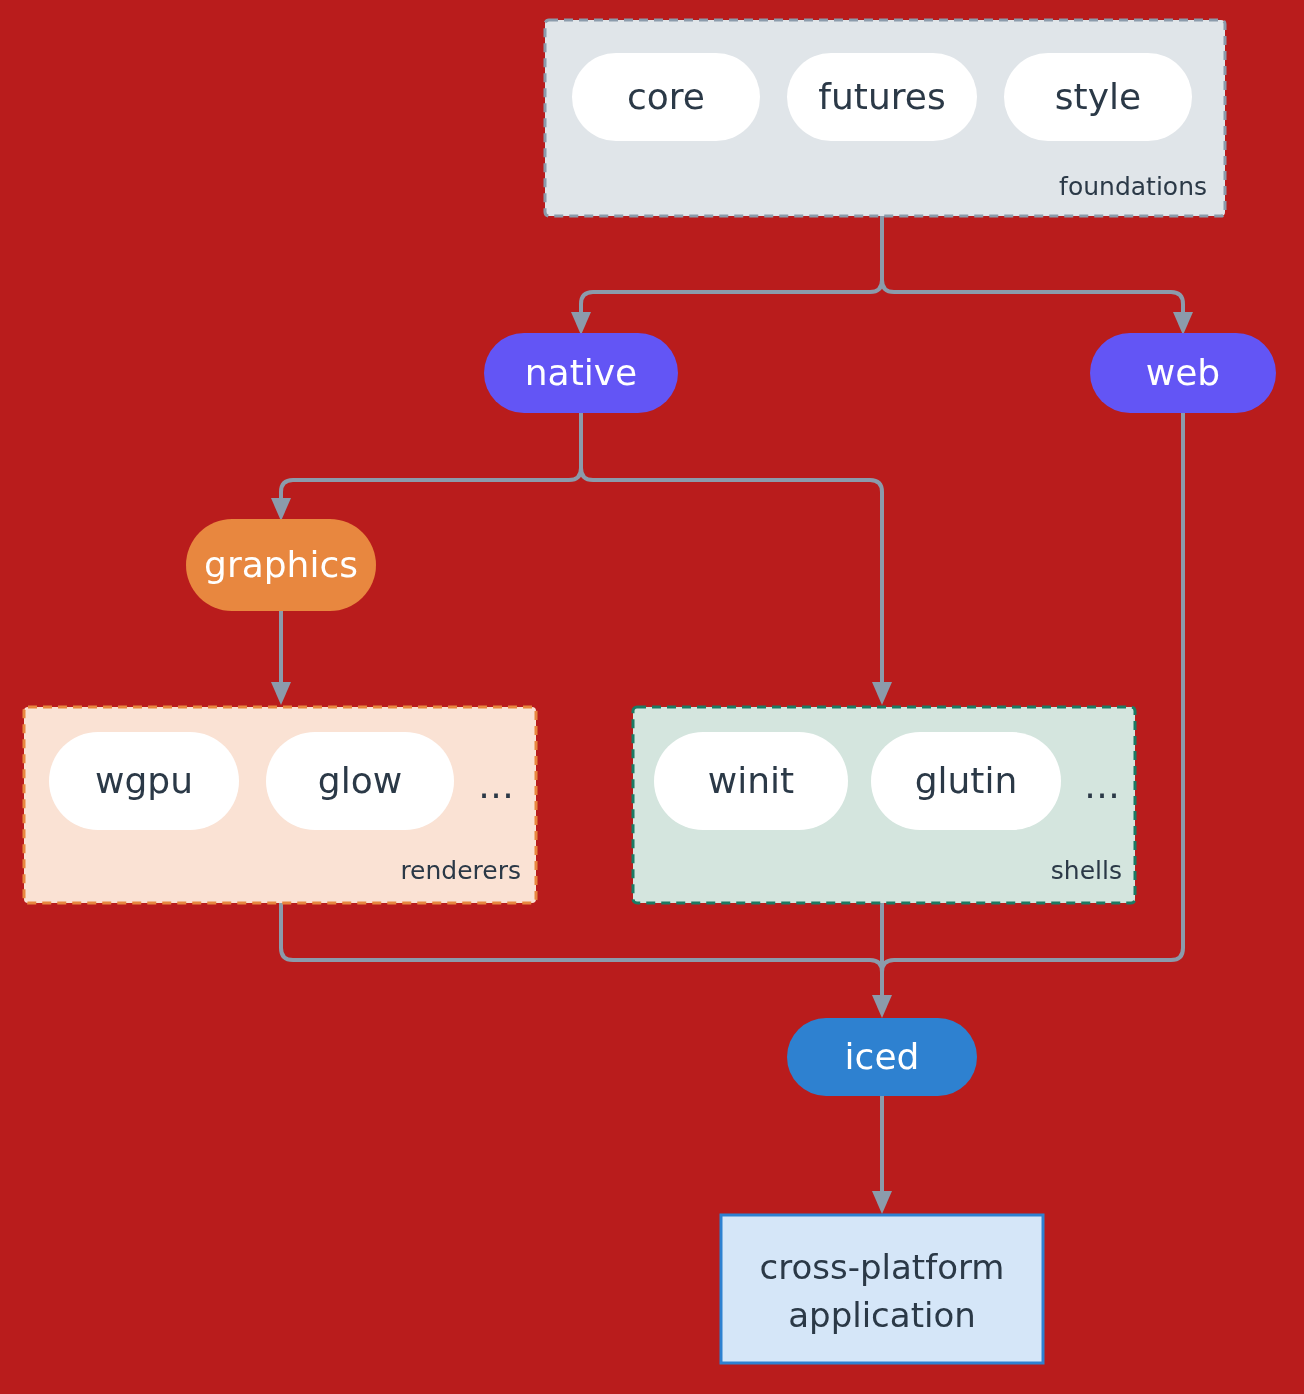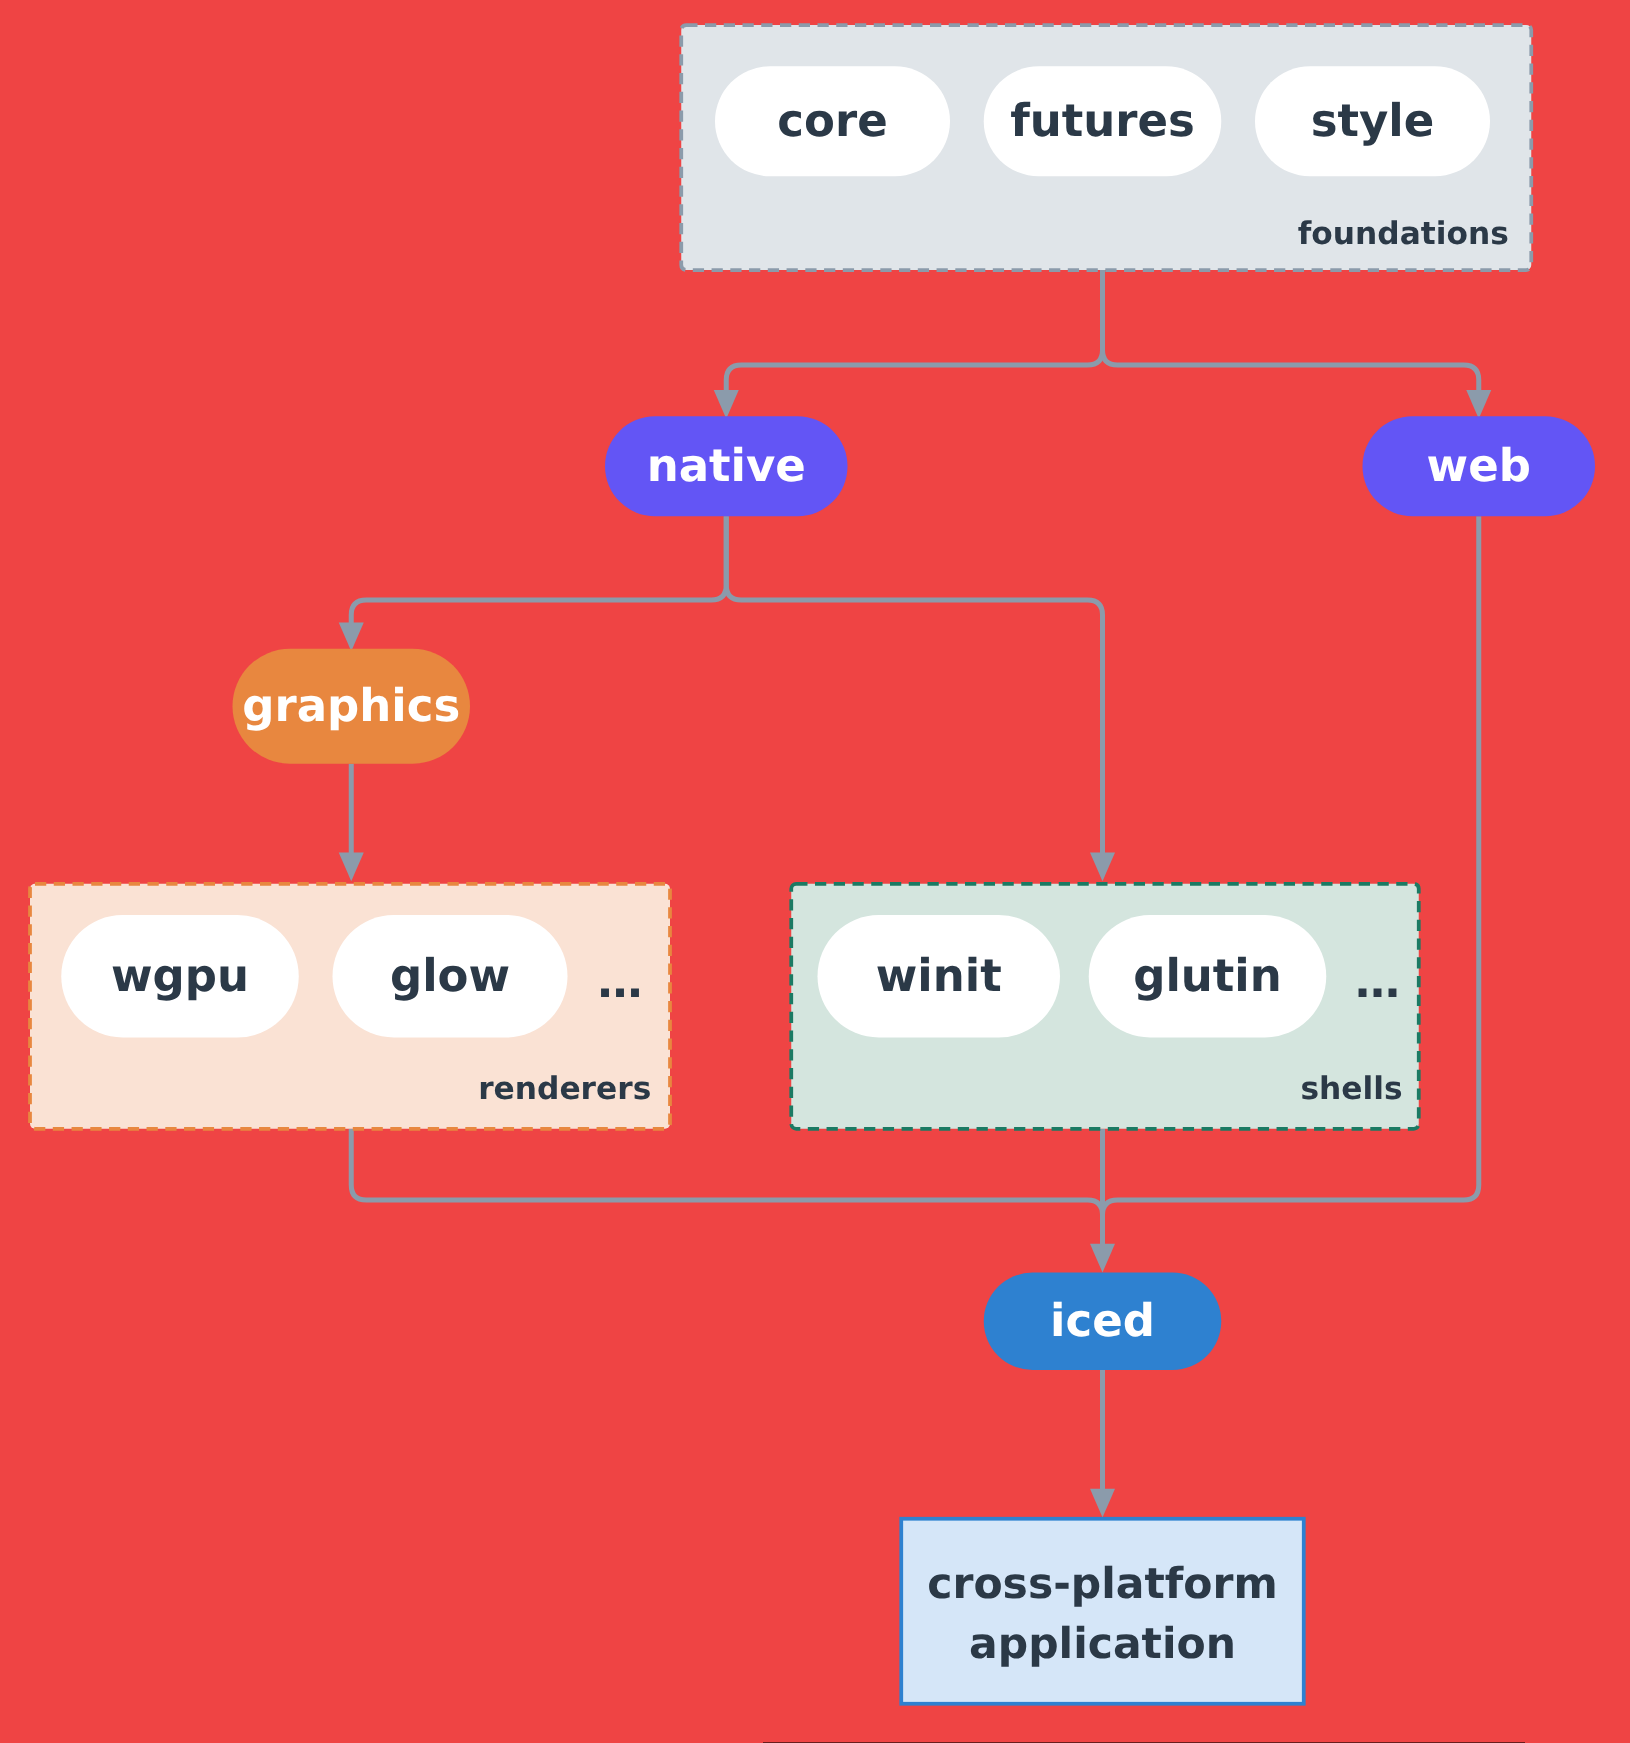--- a/index.html
+++ b/index.html
@@ -4,24 +4,23 @@
 <style>
   html, body {
     margin: 0;
     padding: 0;
     background: #000000;
   }
   #stage {
     position: relative;
     width: 1304px;
     height: 1394px;
-    background: #ef4444;
+    background: #b91c1c;
     overflow: hidden;
     font-family: "DejaVu Sans", sans-serif;
-    font-weight: bold;
   }
   svg.layer {
     position: absolute;
     top: 0;
     left: 0;
     width: 1304px;
     height: 1394px;
   }
   .edge-path {
     fill: none;

